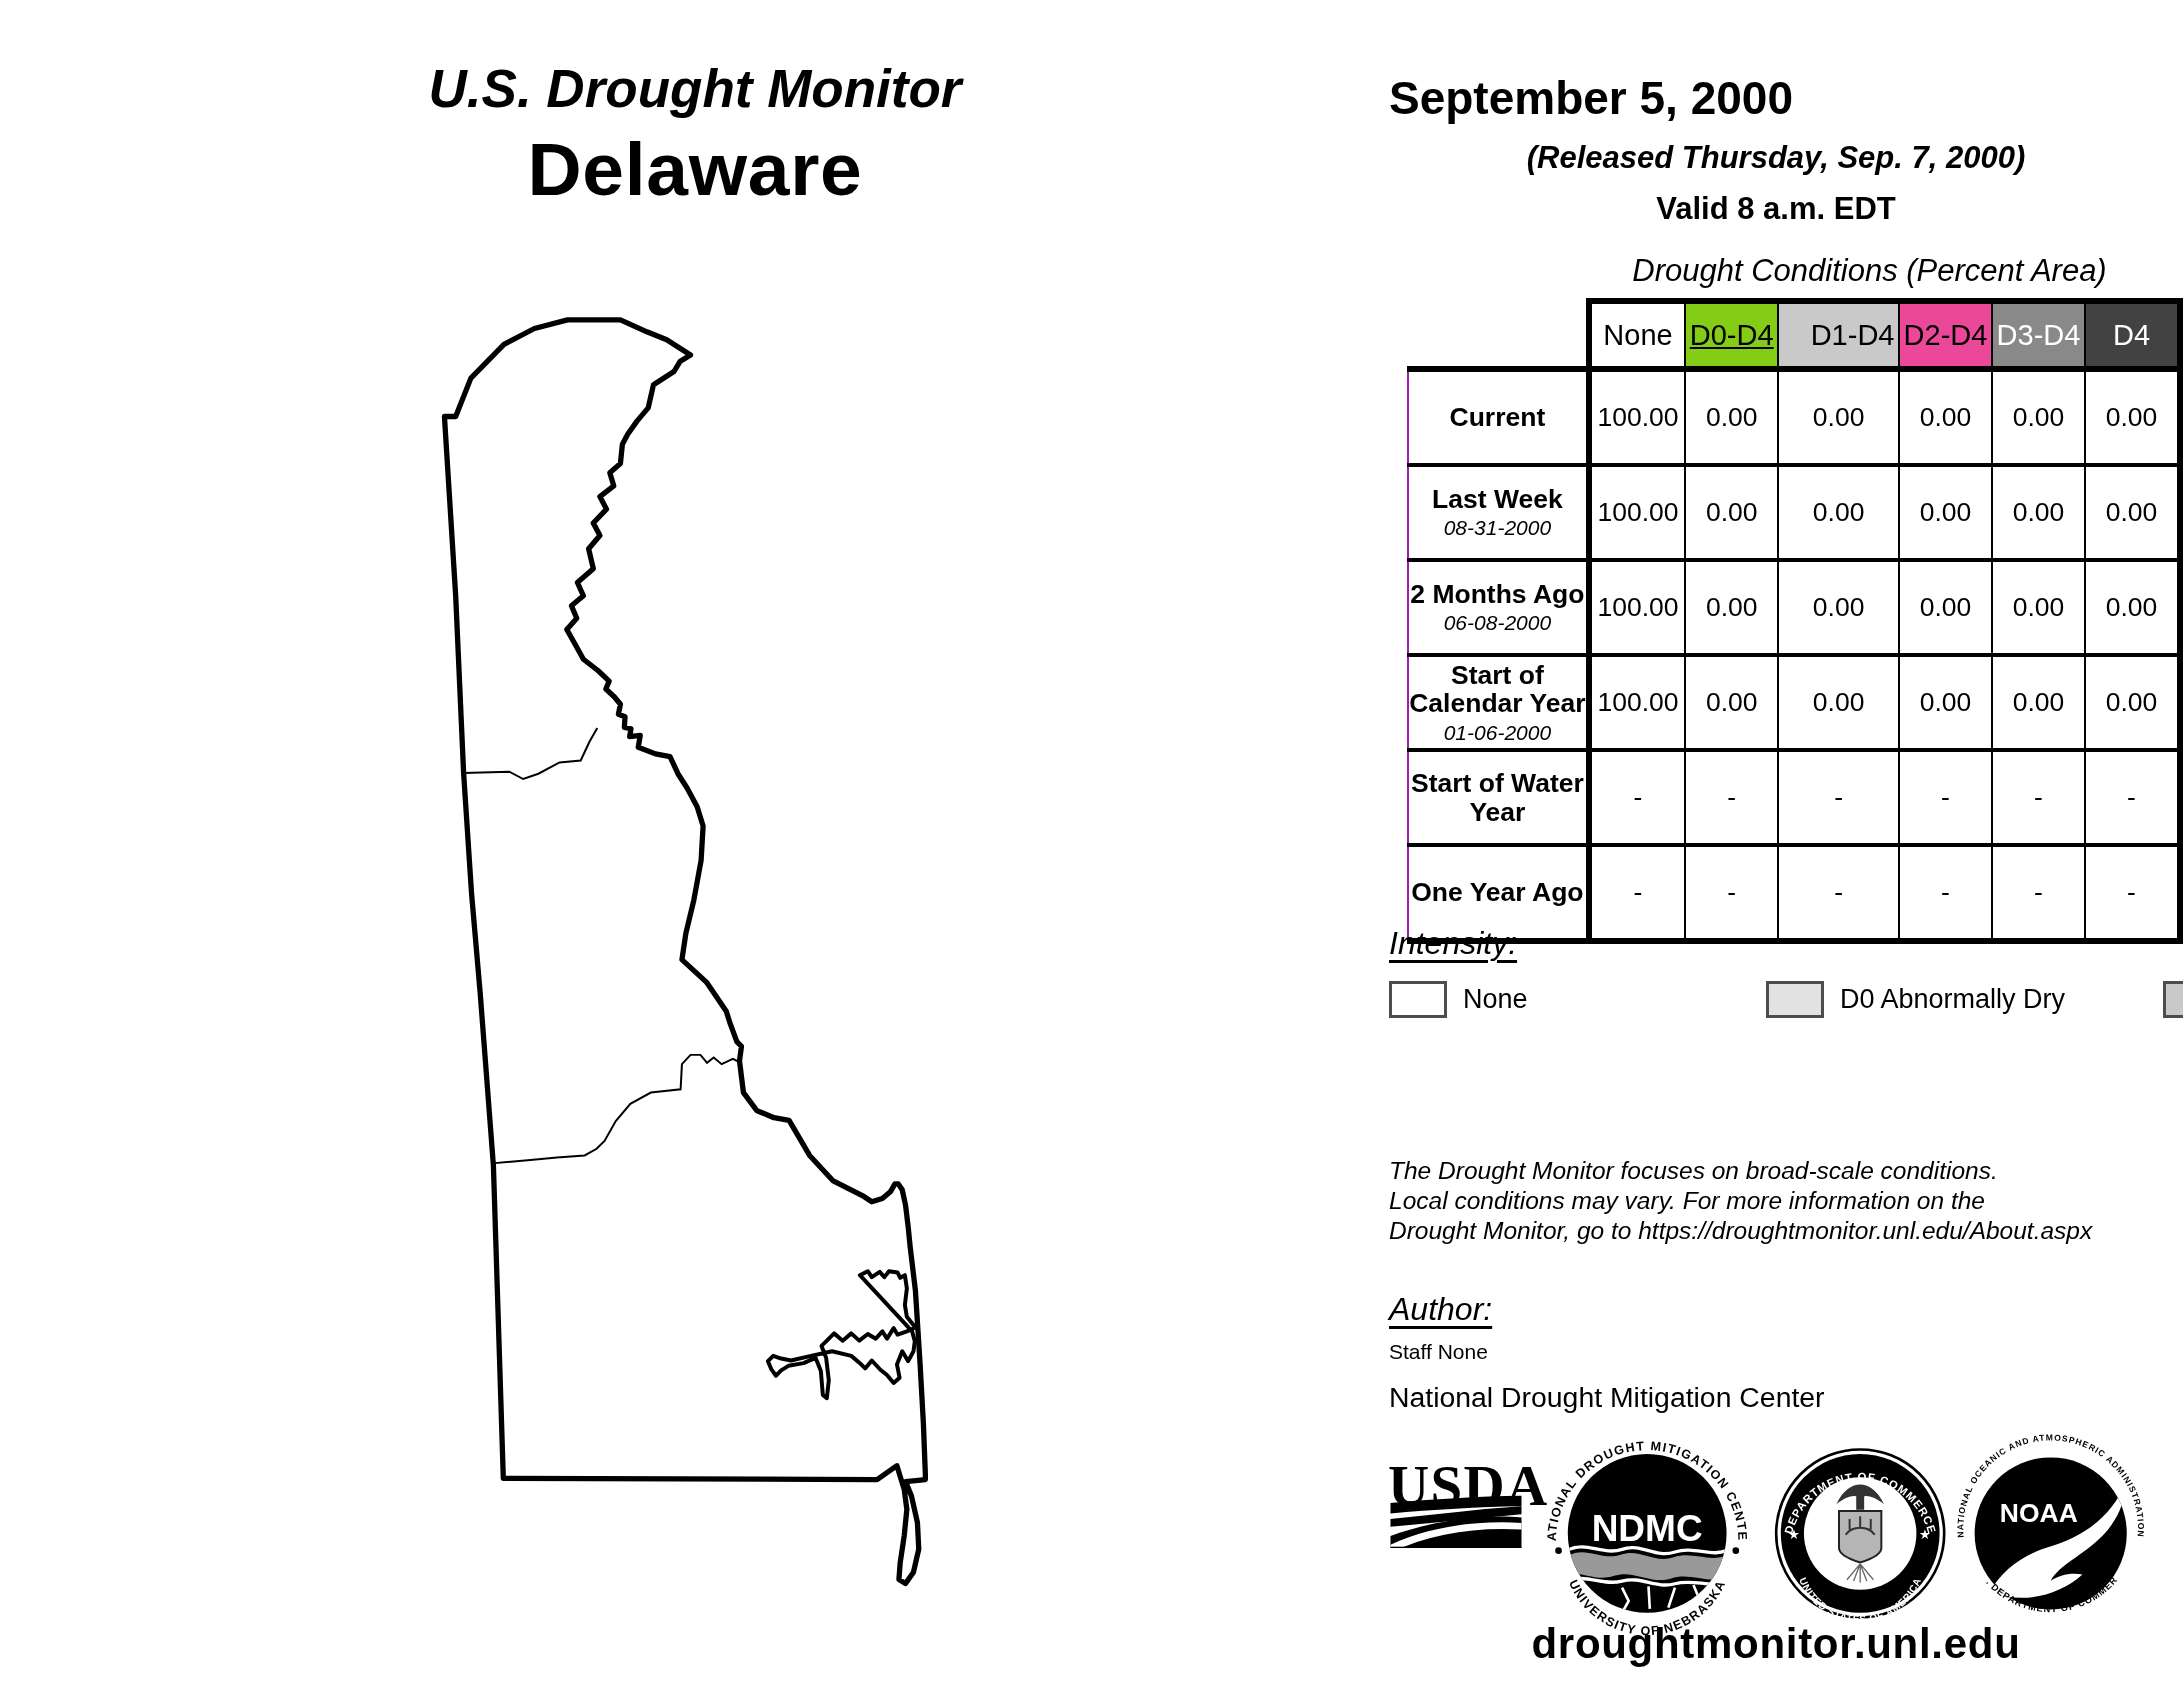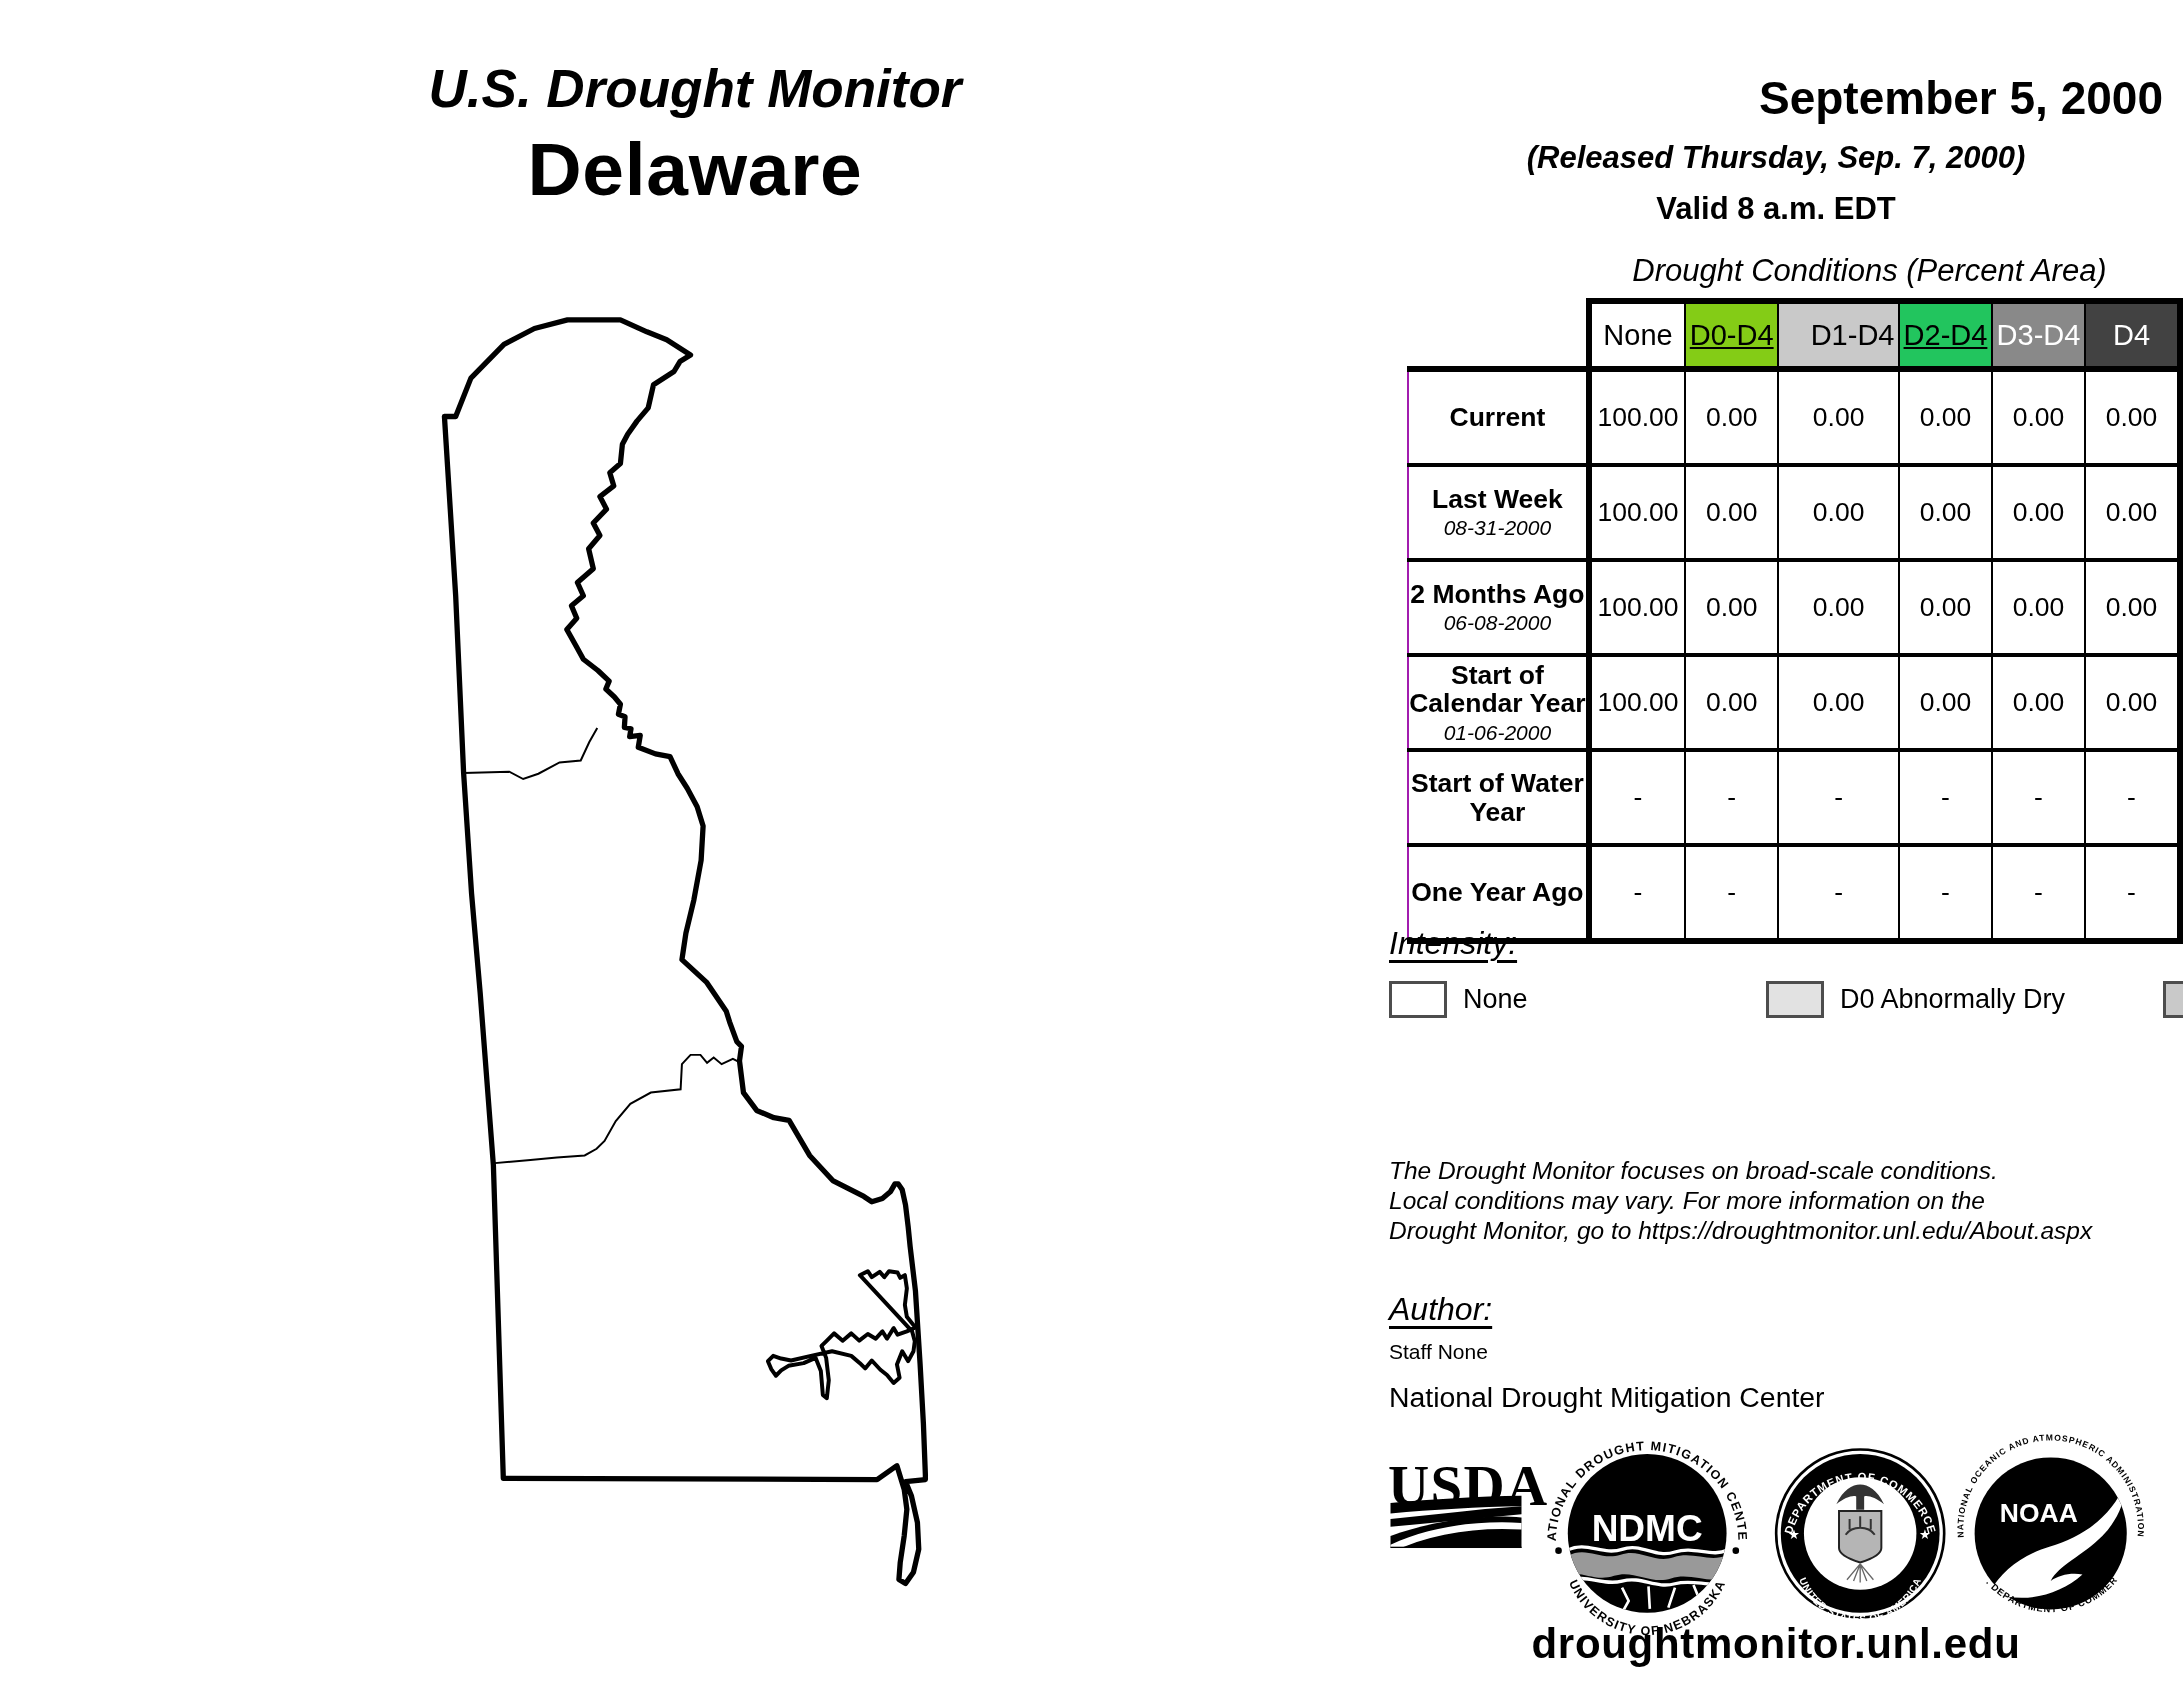--- a/index.html
+++ b/index.html
@@ -7,21 +7,21 @@
         font-family:"Liberation Sans",sans-serif;color:#000;}
   .abs{position:absolute;}
 
   
   .title1{left:232px;top:58px;width:926px;text-align:center;
           font-size:53px;font-weight:bold;font-style:italic;}
   .title2{left:232px;top:126px;width:926px;text-align:center;
           font-size:75px;font-weight:bold;letter-spacing:0.7px;}
 
   
-  .rdate{left:1389px;top:71px;width:774px;text-align:right;font-size:46px;font-weight:bold;}
+  .rdate{left:1389px;top:71px;width:774px;text-align:left;font-size:46px;font-weight:bold;}
   .rreleased{left:1389px;top:140px;width:774px;text-align:center;
              font-size:31px;font-weight:bold;font-style:italic;}
   .rvalid{left:1389px;top:191px;width:774px;text-align:center;font-size:31px;font-weight:bold;}
   .tbltitle{left:1585px;top:253px;width:569px;text-align:center;
             font-size:31px;font-style:italic;}
 
   
   .tblwrap{left:1407px;top:298px;}
   table.cond{border-collapse:collapse;table-layout:fixed;}
   table.cond td,table.cond th{border:2.6px solid #000;padding:0;overflow:hidden;}
@@ -117,21 +117,21 @@
   <div class="abs tbltitle">Drought Conditions (Percent Area)</div>
 
   <div class="abs tblwrap">
     <table class="cond">
       <thead>
         <tr>
           <td class="corner"></td>
           <th class="first" style="background: rgb(255, 255, 255);">None</th>
           <th style="background: #84cc16; text-decoration: underline;">D0-D4</th>
           <th style="background: rgb(201, 201, 201); padding-left: 28px;">D1-D4</th>
-          <th style="background: #22c55e; text-decoration: underline;">D2-D4</th>
+          <th style="background: #ec4899;">D2-D4</th>
           <th class="w" style="background: rgb(137, 137, 137);">D3-D4</th>
           <th class="w last" style="background: rgb(66, 66, 66);">D4</th>
         </tr>
       </thead>
       <tbody>
         <tr class="first">
           <th class="rowlabel"><span>Current</span></th>
           <td>100.00</td>
           <td>0.00</td>
           <td>0.00</td>

